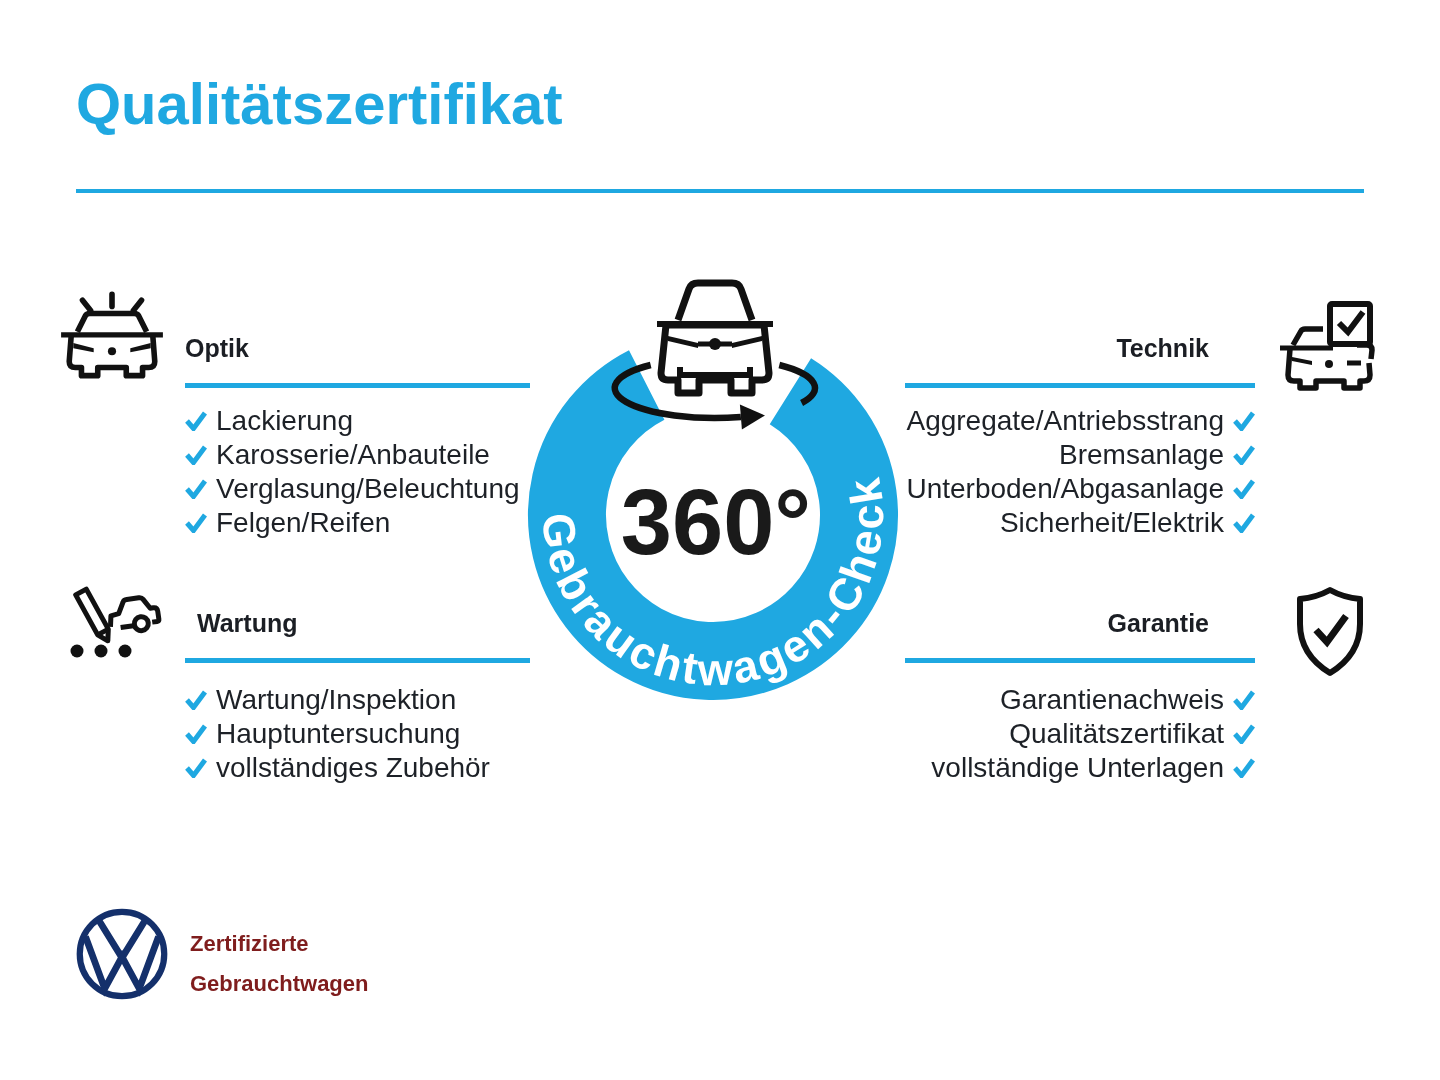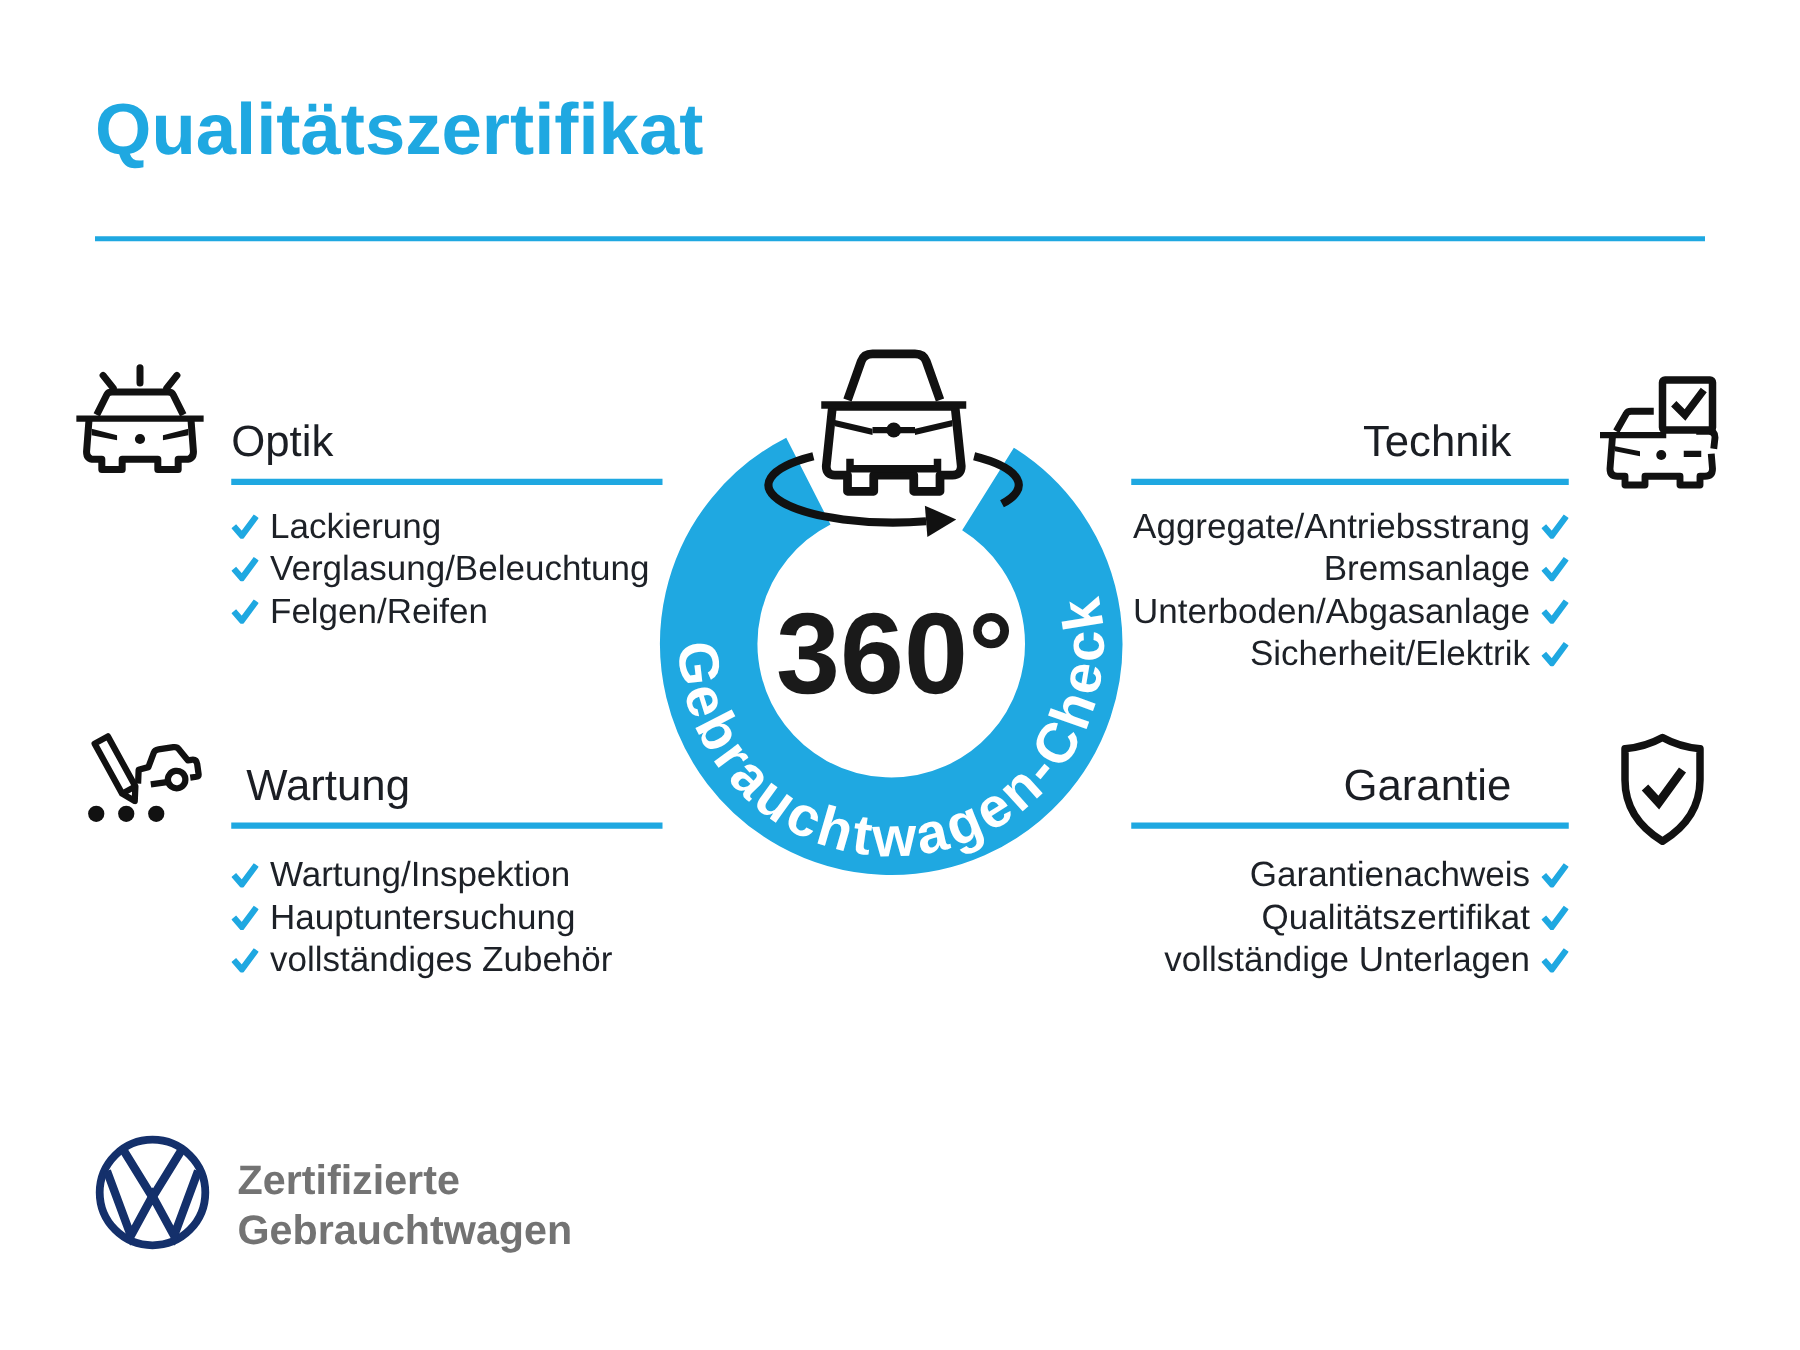--- a/index.html
+++ b/index.html
@@ -6,33 +6,33 @@
   .stage{
     position:relative;width:1396px;height:1080px;background:#ffffff;overflow:hidden;
     font-family:"Liberation Sans",sans-serif;
   }
   .page-title{
     position:absolute;left:76px;top:70px;margin:0;
     font-size:58px;font-weight:bold;letter-spacing:0px;color:#1fa8e1;
   }
   .title-rule{position:absolute;left:76px;top:189px;width:1288px;height:4px;background:#1fa8e1;}
 
-  .sec-head{position:absolute;margin:0;font-size:35px;font-weight:normal;color:#1b1e24;}
+  .sec-head{position:absolute;margin:0;font-size:25px;font-weight:bold;color:#1b1e24;}
   .sec-rule{position:absolute;height:5px;background:#1fa8e1;}
 
   .items{position:absolute;list-style:none;margin:0;padding:0;}
   .items li{display:flex;align-items:center;height:34px;gap:9px;
     font-size:28px;color:#1d2127;}
   .items.right li{justify-content:flex-end;}
 
   .icon{position:absolute;}
   .chk{flex:0 0 auto;}
 
   .footer-text{position:absolute;left:190px;top:924px;
-    font-size:33px;font-weight:bold;color:#737373;line-height:40px;}
+    font-size:22px;font-weight:bold;color:#7f1d1d;line-height:40px;}
   .footer-text span{display:block;}
 
   svg{display:block;}
   .blk{stroke:#111111;fill:none;}
 </style>
 </head>
 <body>
 
 <div class="stage">
 
@@ -49,20 +49,26 @@
     <circle cx="55" cy="61" r="4" fill="#111111"></circle>
   </svg>
   <h2 class="sec-head" style="left:185px;top:334px">Optik</h2>
   <div class="sec-rule" style="left:185px;top:383px;width:345px"></div>
   <ul class="items" style="left:185px;top:404px;width:345px">
     <li>
       <svg class="chk" width="22" height="20" viewBox="0 0 22 20">
           <path d="M2 10 L8.5 17.5 L20 2" fill="none" stroke="#1fa8e1" stroke-width="5"></path>
         </svg>
       <span>Lackierung</span>
+      </li>
+    <li>
+      <svg class="chk" width="22" height="20" viewBox="0 0 22 20">
+          <path d="M2 10 L8.5 17.5 L20 2" fill="none" stroke="#1fa8e1" stroke-width="5"></path>
+        </svg>
+      <span>Karosserie/Anbauteile</span>
       </li>
     <li>
       <svg class="chk" width="22" height="20" viewBox="0 0 22 20">
           <path d="M2 10 L8.5 17.5 L20 2" fill="none" stroke="#1fa8e1" stroke-width="5"></path>
         </svg>
       <span>Verglasung/Beleuchtung</span>
       </li>
     <li>
       <svg class="chk" width="22" height="20" viewBox="0 0 22 20">
           <path d="M2 10 L8.5 17.5 L20 2" fill="none" stroke="#1fa8e1" stroke-width="5"></path>

